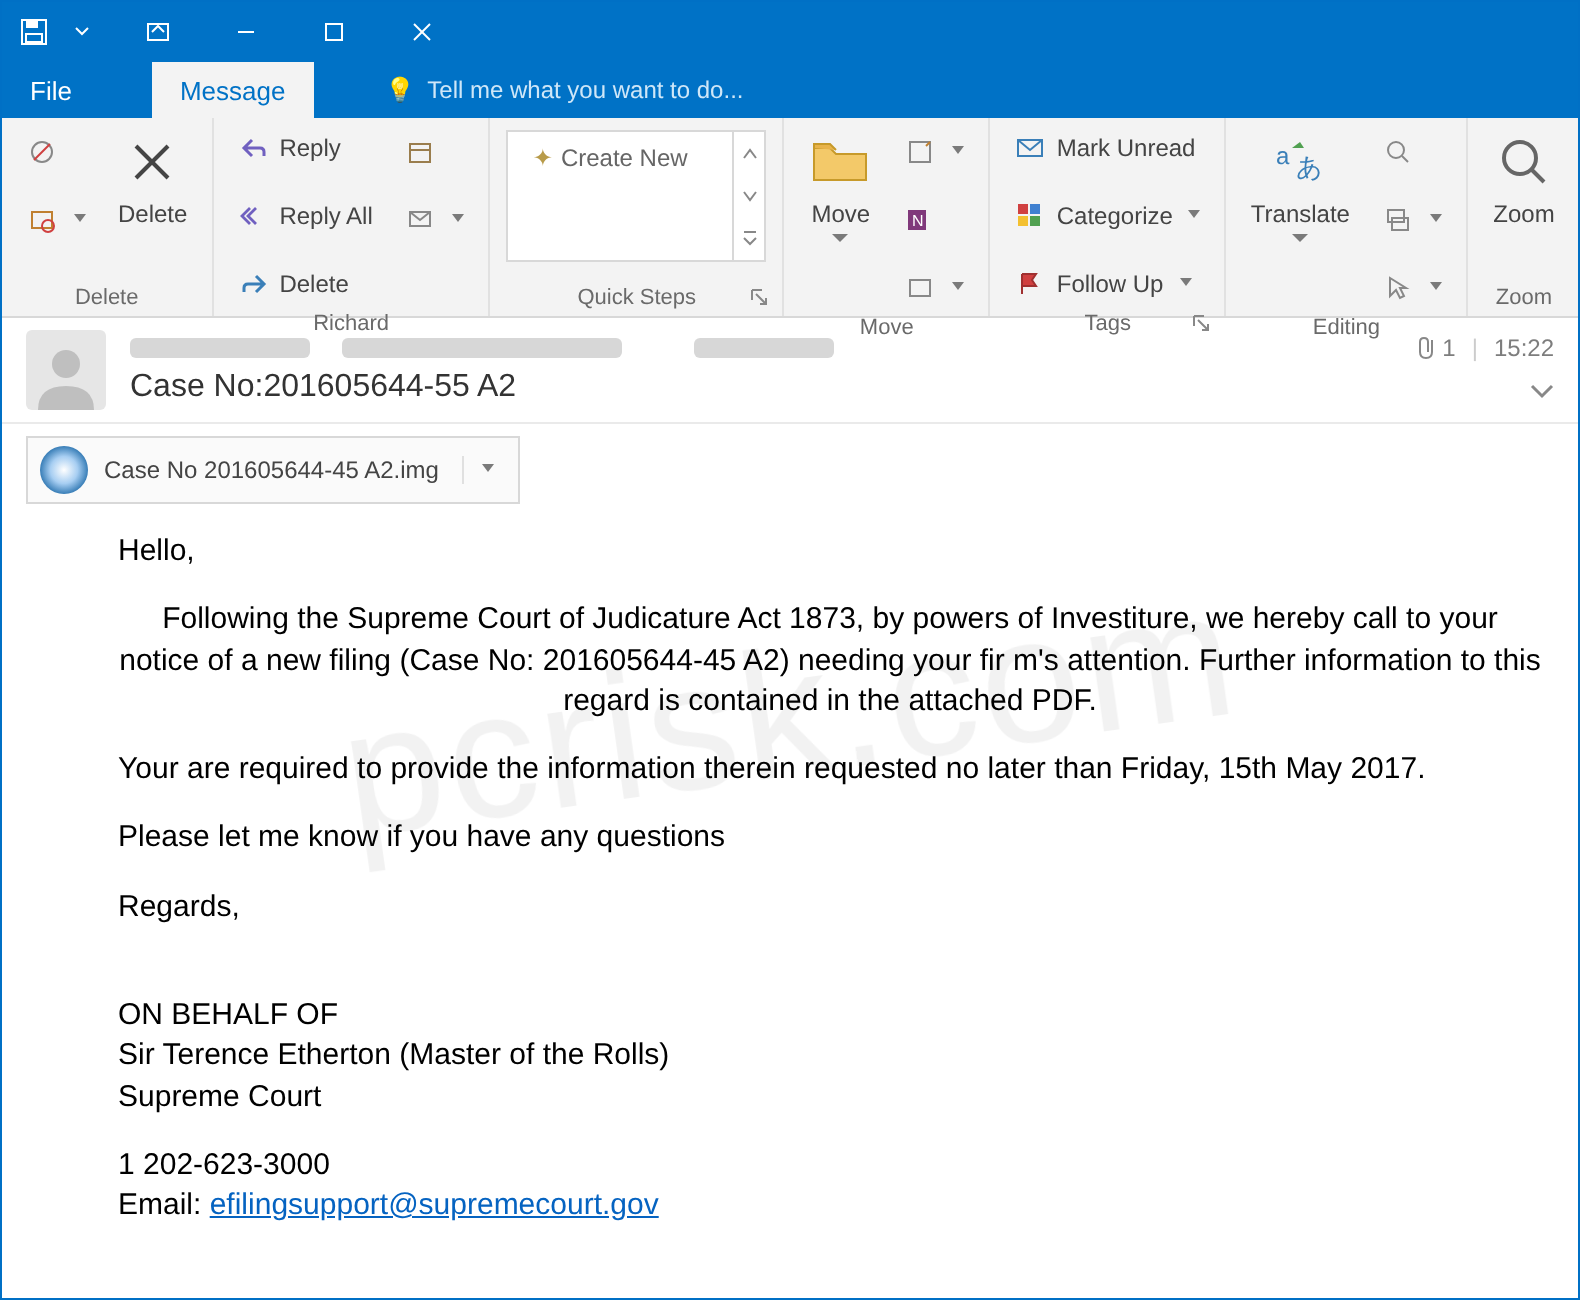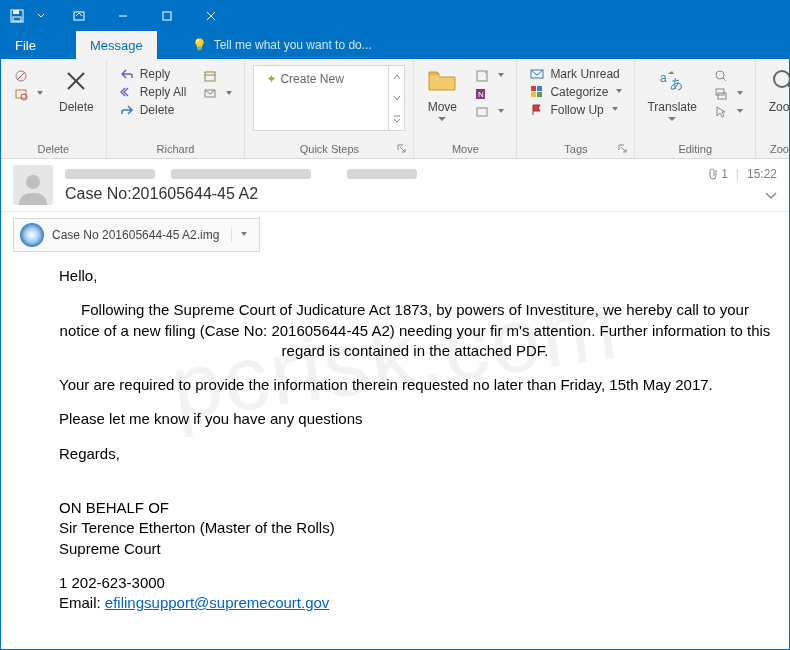--- a/index.html
+++ b/index.html
@@ -16,26 +16,26 @@
 .menubar .mtab.active { background: #f3f3f3; color: #0072c6; }
 .menubar .tellme { display: flex; align-items: center; gap: 6px; padding: 0 10px; color: #cfe7f8; font-size: 12px; }
 .menubar .tellme .bulb { color: #cfe7f8; }
 .ribbon { height: 100px; background: #f3f3f3; border-bottom: 1px solid #d8d8d8; display: flex; }
 .rgroup { border-right: 1px solid #e1e1e1; display: flex; flex-direction: column; padding: 2px 4px 0 4px; }
 .rgroup .body { flex: 1; display: flex; align-items: flex-start; }
 .rgroup .label { text-align: center; font-size: 11px; color: #6a6a6a; padding: 2px 0 3px 0; position: relative; }
 .bigbtn { display: flex; flex-direction: column; align-items: center; justify-content: flex-start; padding: 4px 8px; font-size: 12px; color: #444; cursor: pointer; }
 .bigbtn .icon { width: 32px; height: 32px; margin-bottom: 3px; display:flex;align-items:center;justify-content:center; }
 .bigbtn .caret { border: 4px solid transparent; border-top: 4px solid #7a7a7a; margin-top: 3px; }
-.smallcol { display: flex; flex-direction: column; gap: 0; padding: 3px 4px; }
+.smallcol { display: flex; flex-direction: column; gap: 16px; padding: 3px 4px; }
 .smallbtn { display: flex; align-items: center; gap: 5px; font-size: 12px; color: #444; padding: 1px 4px; cursor: pointer; white-space: nowrap; }
 .smallbtn .icon { width: 16px; height: 16px; display:flex;align-items:center;justify-content:center; }
 .dlaunch { position: absolute; right: 2px; bottom: 4px; width: 10px; height: 10px; }
 .dlaunch svg { stroke:#888; fill:none; }
-.qs-gallery { width: 152px; height: 66px; border: 1px solid #d8d8d8; background: #fff; margin: 4px; position:relative; padding:6px 0 12px 12px; font-size:12px; color:#666; }
+.qs-gallery { width: 130px; height: 66px; border: 1px solid #d8d8d8; background: #fff; margin: 4px; position:relative; padding:6px 0 12px 12px; font-size:12px; color:#666; }
 .qs-gallery .spark { color:#b89b4a; margin-right:4px;}
 .qs-scroll { position:absolute; right:0; top:0; bottom:0; width:16px; border-left:1px solid #d8d8d8; display:flex; flex-direction:column;}
 .qs-scroll div{flex:1;display:flex;align-items:center;justify-content:center;}
 .msg-header { padding: 6px 12px 4px 12px; display: flex; align-items: flex-start; border-bottom: 1px solid #eaeaea; }
 .avatar { width: 40px; height: 40px; background:#e6e6e6; border-radius:3px; display:flex;align-items:flex-end;justify-content:center; overflow:hidden; margin-right:12px;}
 .avatar svg { fill:#bfbfbf; }
 .hdr-main { flex:1; }
 .hdr-top { display:flex; align-items:center; gap:16px; height:18px; }
 .blur { background:#d7d7d7; border-radius:3px; height:10px; }
 .subject { font-size:16px; color:#333; padding:2px 0 4px 0;}
@@ -374,21 +374,21 @@
         <circle cx="18" cy="13" r="7"></circle>
         <path d="M4 36 Q4 24 18 24 Q32 24 32 36 Z"></path>
       </svg>
   </div>
   <div class="hdr-main">
     <div class="hdr-top">
       <span class="blur" style="width:90px;"></span>
       <span class="blur" style="width:140px;"></span>
       <span class="blur" style="width:70px; margin-left:20px;"></span>
     </div>
-    <div class="subject">Case No:201605644-45 A2</div>
+    <div class="subject">Case No:201605644-55 A2</div>
   </div>
   <div class="hdr-right">
     <div class="row1">
       <span style="display:flex;align-items:center;gap:2px;">
         <svg width="12" height="14">
             <path d="M9 3 V9 Q9 12 6 12 Q3 12 3 9 V4 Q3 2 5 2 Q7 2 7 4 V9" fill="none" stroke="#888"></path>
           </svg>
         <span>1</span>
       </span>
       <span style="color:#ccc;">|</span>

